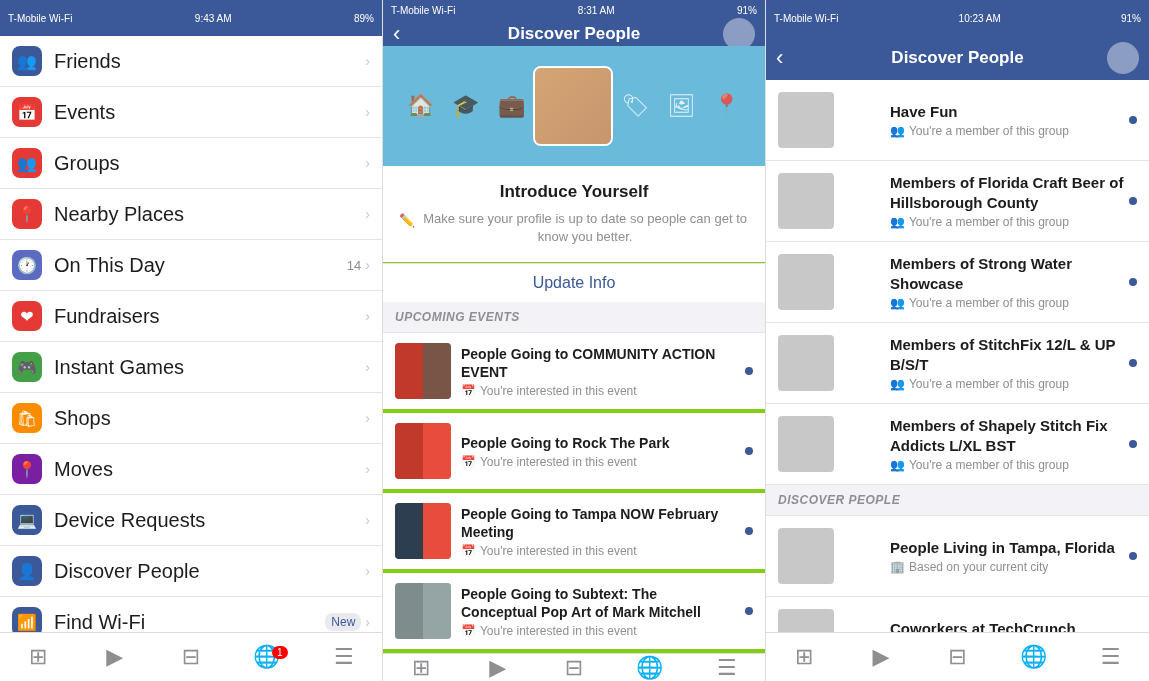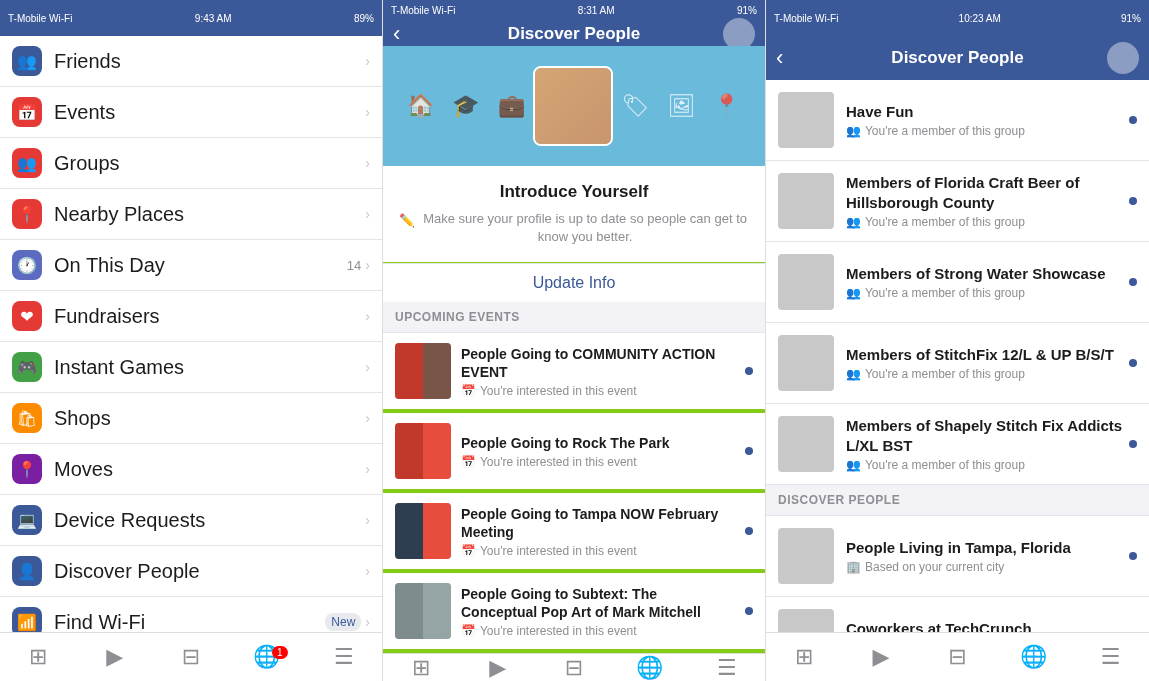--- a/index.html
+++ b/index.html
@@ -40,34 +40,34 @@
     .profile-banner-icons { display: flex; gap: 18px; align-items: center; }
     .banner-icon { color: rgba(255,255,255,0.8); font-size: 22px; }
     .profile-avatar { width: 80px; height: 80px; border-radius: 8px; background: #ccc; border: 2px solid white; overflow: hidden; }
     .profile-avatar-img { width: 100%; height: 100%; background: linear-gradient(135deg, #d4a574, #c8956e); }
     .introduce-section { padding: 16px; background: white; border-bottom: 1px solid #84cc16; }
     .introduce-title { font-size: 17px; font-weight: 600; text-align: center; color: #1c1c1e; margin-bottom: 8px; }
     .introduce-desc { font-size: 13px; color: #8e8e93; text-align: center; display: flex; align-items: flex-start; gap: 6px; line-height: 1.4; }
     .introduce-desc .edit-icon { color: #8e8e93; flex-shrink: 0; margin-top: 2px; }
     .update-link { text-align: center; padding: 10px; font-size: 16px; color: #3b5998; border-top: 1px solid #e5e5e5; background: white; cursor: pointer; }
 
-    .section-header { background: #f2f2f7; padding: 8px 12px; font-size: 12px; font-weight: 600; color: #8e8e93; letter-spacing: 0.5px; border-bottom: 1px solid #e5e5e5; }
+    .section-header { background: #f2f2f7; padding: 8px 12px; font-size: 12px; font-weight: 600; color: #8e8e93; letter-spacing: 0.5px; border-bottom: 1px solid #e5e5e5; font-style: italic; }
     .event-item { display: flex; align-items: center; background: white; padding: 10px 12px; border-bottom: 4px solid #84cc16; cursor: pointer; }
     .event-thumb { width: 56px; height: 56px; background: #bbb; border-radius: 4px; margin-right: 10px; flex-shrink: 0; overflow: hidden; display: flex; }
     .event-thumb-split { display: flex; }
     .event-info { flex: 1; }
     .event-title { font-size: 14px; font-weight: 600; color: #1c1c1e; line-height: 1.3; }
     .event-sub { display: flex; align-items: center; gap: 4px; margin-top: 3px; font-size: 12px; color: #8e8e93; }
     .event-dot { width: 8px; height: 8px; border-radius: 50%; background: #3b5998; flex-shrink: 0; margin-left: 8px; }
 
     
     .right-list { flex: 1; overflow-y: auto; background: white; }
     .group-item { display: flex; align-items: center; background: white; padding: 12px; border-bottom: 1px solid #e5e5e5; cursor: pointer; }
     .group-thumb { width: 56px; height: 56px; background: #d0d0d0; border-radius: 4px; margin-right: 12px; flex-shrink: 0; }
-    .group-info { flex: 1; }
+    .group-info { flex: 1; margin-left: 44px; }
     .group-title { font-size: 15px; font-weight: 600; color: #1c1c1e; line-height: 1.3; }
     .group-sub { display: flex; align-items: center; gap: 4px; margin-top: 3px; font-size: 12px; color: #8e8e93; }
     .group-sub-icon { font-size: 12px; }
     .group-dot { width: 8px; height: 8px; border-radius: 50%; background: #3b5998; flex-shrink: 0; margin-left: 4px; }
 
     .icon-friends { background: #3b5998; }
     .icon-events { background: #e53935; }
     .icon-groups { background: #e53935; }
     .icon-nearby { background: #e53935; }
     .icon-onthisday { background: #5c6bc0; }

